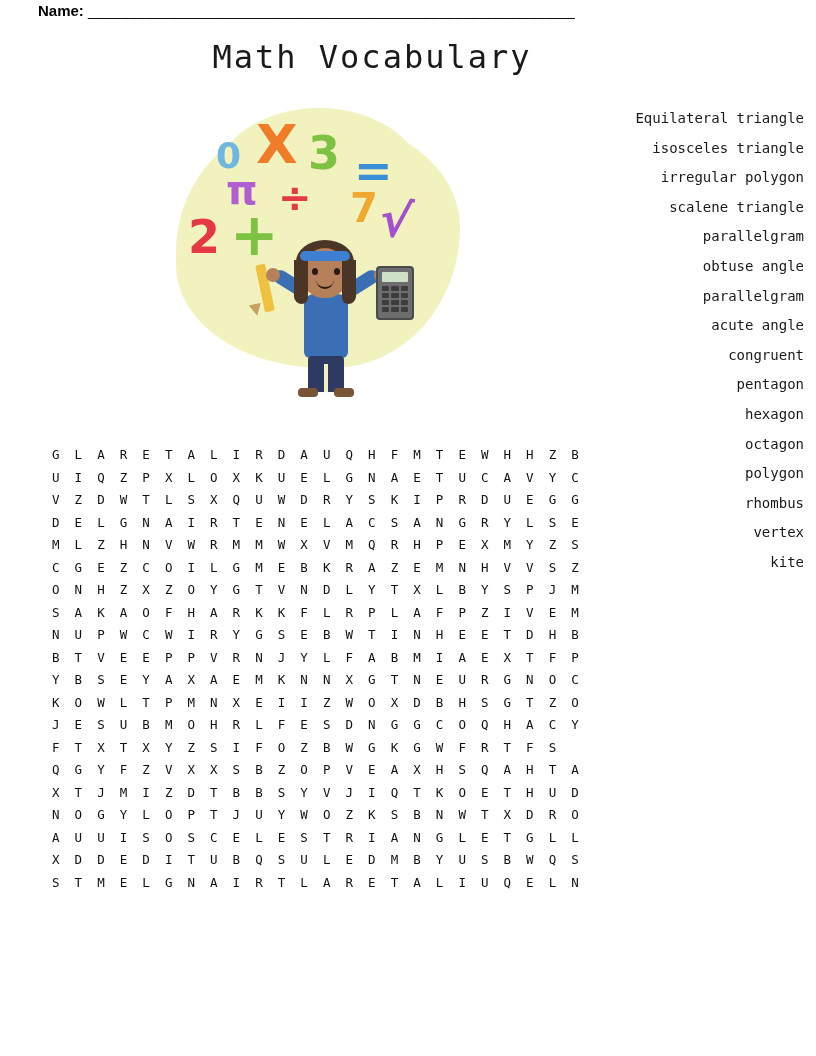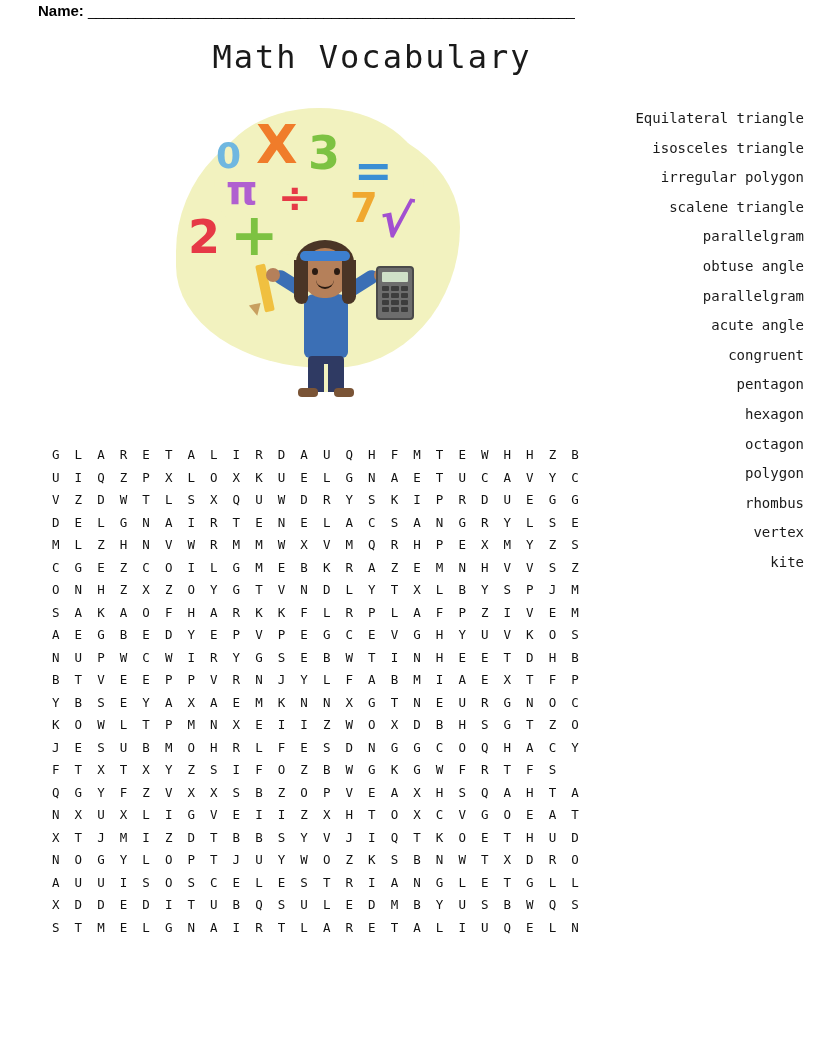--- a/index.html
+++ b/index.html
@@ -412,29 +412,27 @@
 
   <div class="grid">
     <div class="grid-row">G  L  A  R  E  T  A  L  I  R  D  A  U  Q  H  F  M  T  E  W  H  H  Z  B</div>
     <div class="grid-row">U  I  Q  Z  P  X  L  O  X  K  U  E  L  G  N  A  E  T  U  C  A  V  Y  C</div>
     <div class="grid-row">V  Z  D  W  T  L  S  X  Q  U  W  D  R  Y  S  K  I  P  R  D  U  E  G  G</div>
     <div class="grid-row">D  E  L  G  N  A  I  R  T  E  N  E  L  A  C  S  A  N  G  R  Y  L  S  E</div>
     <div class="grid-row">M  L  Z  H  N  V  W  R  M  M  W  X  V  M  Q  R  H  P  E  X  M  Y  Z  S</div>
     <div class="grid-row">C  G  E  Z  C  O  I  L  G  M  E  B  K  R  A  Z  E  M  N  H  V  V  S  Z</div>
     <div class="grid-row">O  N  H  Z  X  Z  O  Y  G  T  V  N  D  L  Y  T  X  L  B  Y  S  P  J  M</div>
     <div class="grid-row">S  A  K  A  O  F  H  A  R  K  K  F  L  R  P  L  A  F  P  Z  I  V  E  M</div>
-    <div class="grid-row">A  E  G  B  E  D  Y  E  P  V  P  E  G  C  E  V  G  H  Y  U  V  K  O  S</div>
     <div class="grid-row">N  U  P  W  C  W  I  R  Y  G  S  E  B  W  T  I  N  H  E  E  T  D  H  B</div>
     <div class="grid-row">B  T  V  E  E  P  P  V  R  N  J  Y  L  F  A  B  M  I  A  E  X  T  F  P</div>
     <div class="grid-row">Y  B  S  E  Y  A  X  A  E  M  K  N  N  X  G  T  N  E  U  R  G  N  O  C</div>
     <div class="grid-row">K  O  W  L  T  P  M  N  X  E  I  I  Z  W  O  X  D  B  H  S  G  T  Z  O</div>
     <div class="grid-row">J  E  S  U  B  M  O  H  R  L  F  E  S  D  N  G  G  C  O  Q  H  A  C  Y</div>
     <div class="grid-row">F  T  X  T  X  Y  Z  S  I  F  O  Z  B  W  G  K  G  W  F  R  T  F  S</div>
     <div class="grid-row">Q  G  Y  F  Z  V  X  X  S  B  Z  O  P  V  E  A  X  H  S  Q  A  H  T  A</div>
-    <div class="grid-row">N  X  U  X  L  I  G  V  E  I  I  Z  X  H  T  O  X  C  V  G  O  E  A  T</div>
     <div class="grid-row">X  T  J  M  I  Z  D  T  B  B  S  Y  V  J  I  Q  T  K  O  E  T  H  U  D</div>
     <div class="grid-row">N  O  G  Y  L  O  P  T  J  U  Y  W  O  Z  K  S  B  N  W  T  X  D  R  O</div>
     <div class="grid-row">A  U  U  I  S  O  S  C  E  L  E  S  T  R  I  A  N  G  L  E  T  G  L  L</div>
     <div class="grid-row">X  D  D  E  D  I  T  U  B  Q  S  U  L  E  D  M  B  Y  U  S  B  W  Q  S</div>
     <div class="grid-row">S  T  M  E  L  G  N  A  I  R  T  L  A  R  E  T  A  L  I  U  Q  E  L  N</div>
   </div>
 
 </div>
 
 </body></html>

